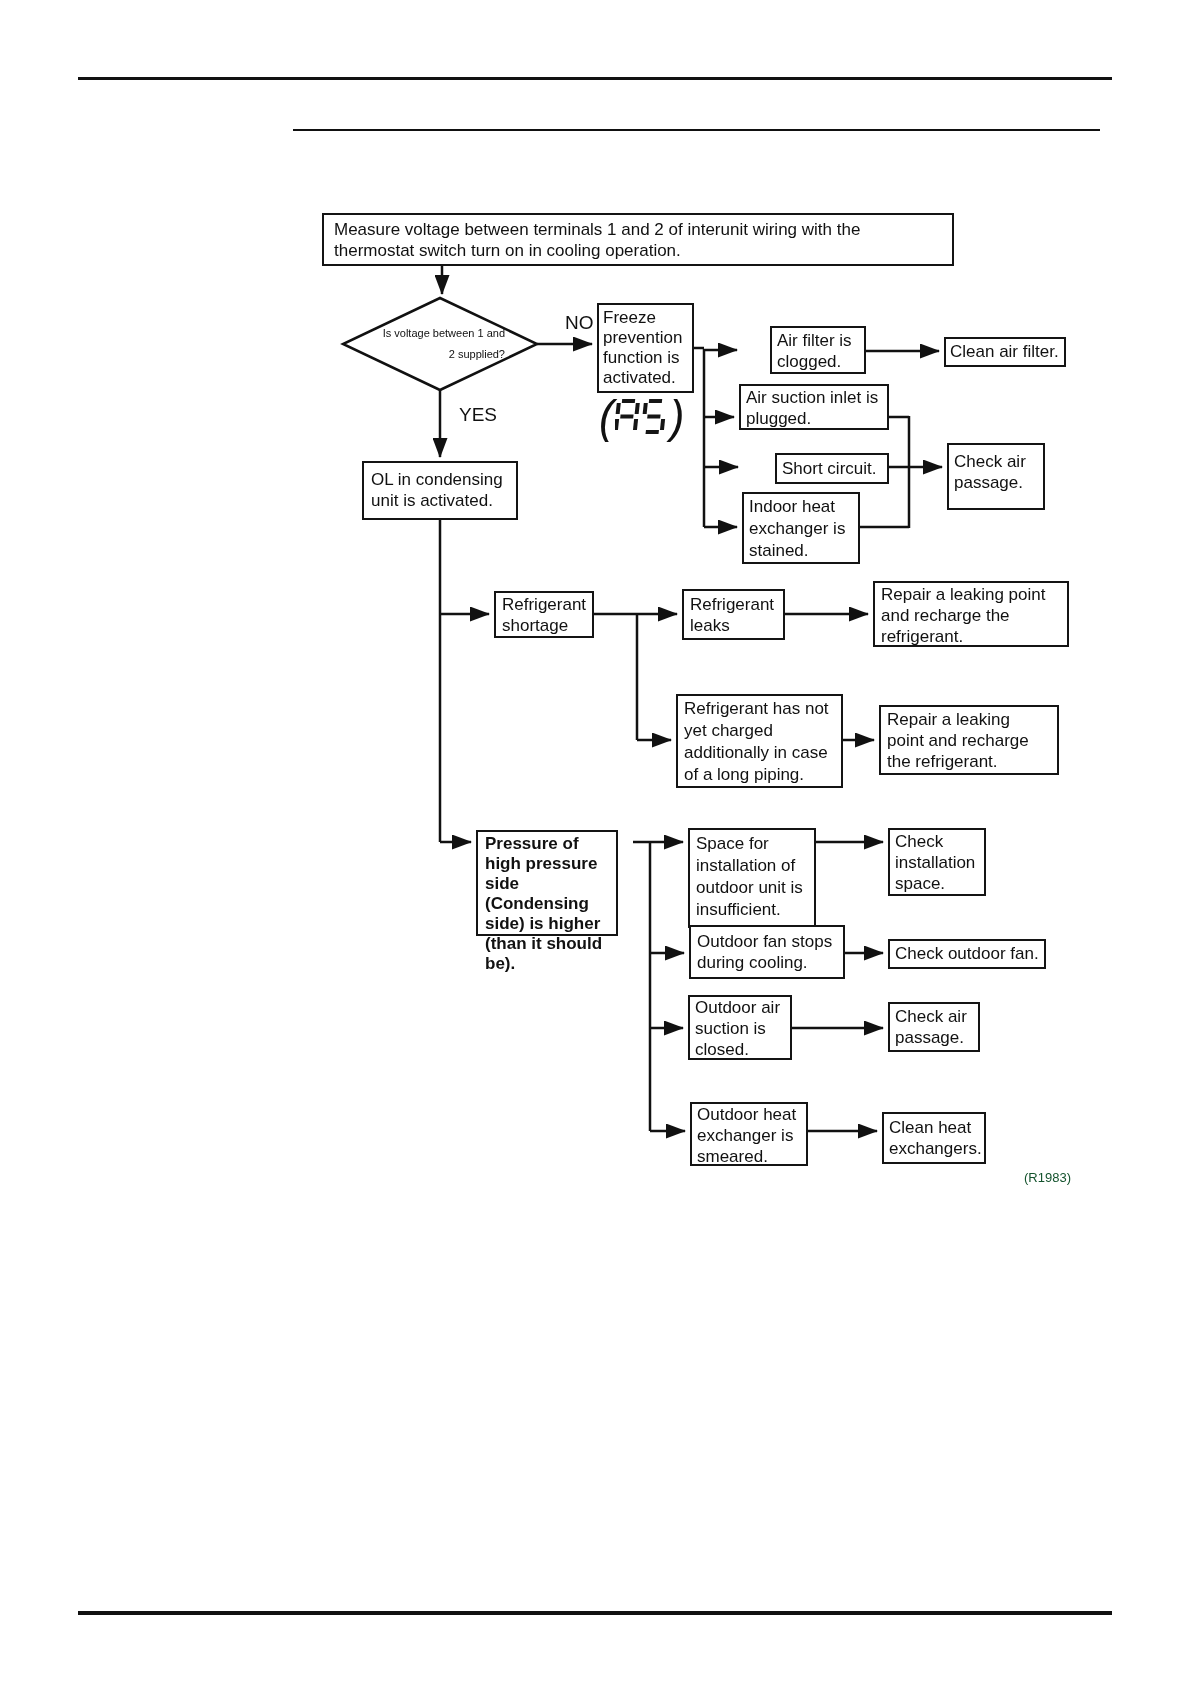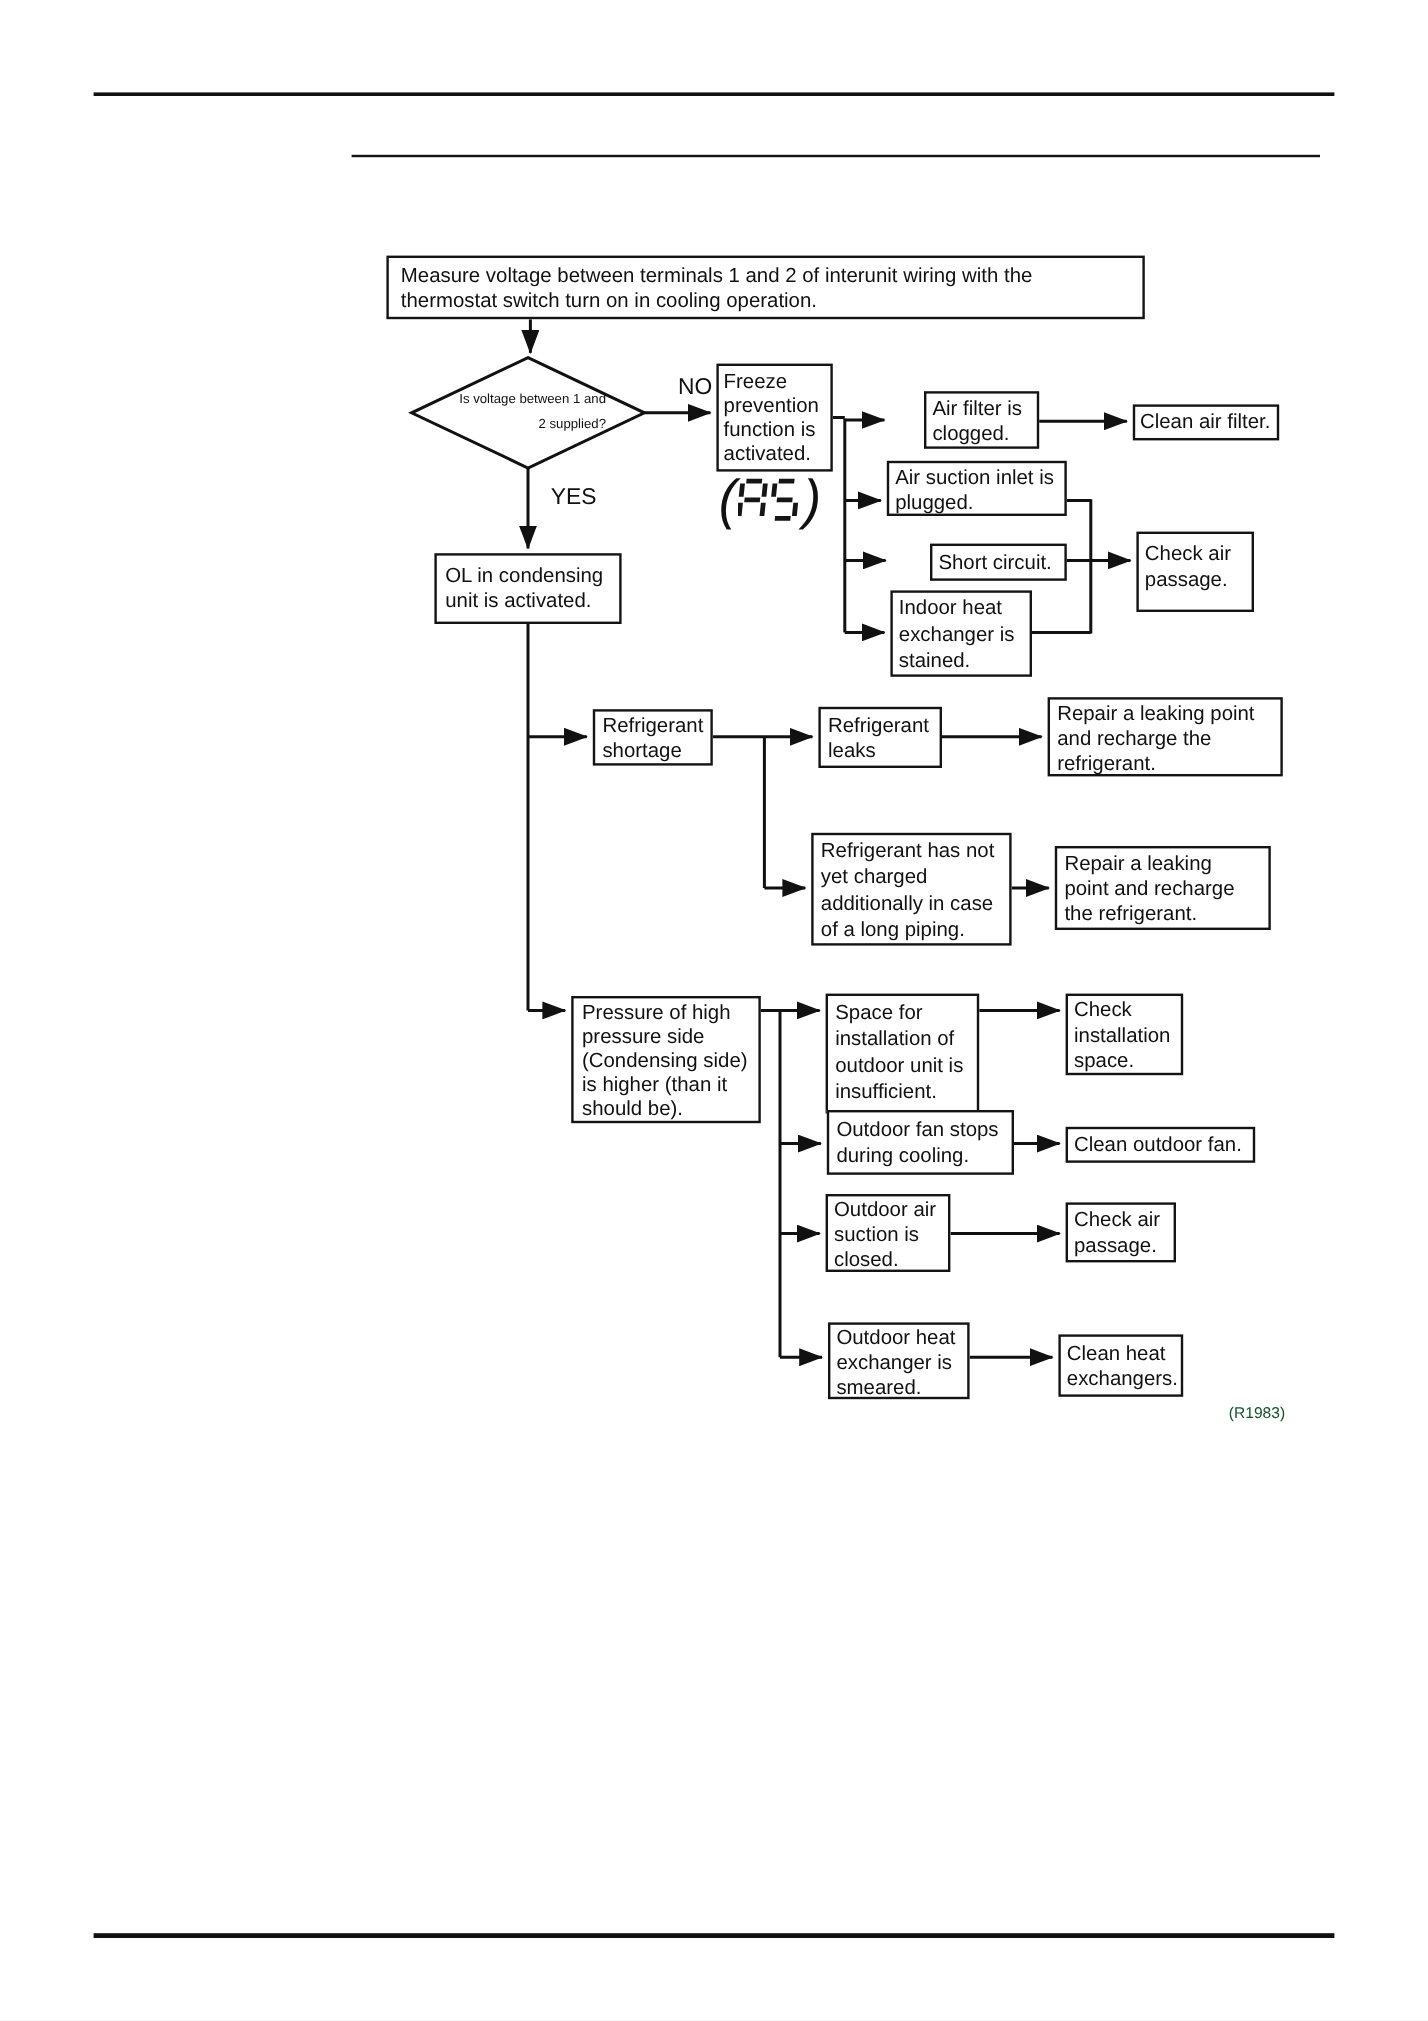--- a/index.html
+++ b/index.html
@@ -30,21 +30,21 @@
   #b-airsuction{left:739px;top:384px;width:150px;height:46px;padding:1px 5px;}
   #b-shortcircuit{left:775px;top:453px;width:114px;height:31px;line-height:25px;padding:1px 5px;}
   #b-indoorheat{left:742px;top:492px;width:118px;height:72px;line-height:22px;}
   #b-checkair1{left:947px;top:443px;width:98px;height:67px;padding:6px 5px;}
   #b-ol{left:362px;top:461px;width:156px;height:59px;padding:6px 7px;}
   #b-shortage{left:494px;top:591px;width:100px;height:47px;padding:1px 6px;}
   #b-leaks{left:682px;top:589px;width:103px;height:51px;padding:3px 6px;}
   #b-repair1{left:873px;top:581px;width:196px;height:66px;padding:1px 6px;}
   #b-notcharged{left:676px;top:694px;width:167px;height:94px;line-height:22px;padding:2px 6px;}
   #b-repair2{left:879px;top:705px;width:180px;height:70px;padding:2px 6px;}
-  #b-pressure{left:476px;top:830px;width:158px;height:106px;line-height:20px;padding:2px 7px;}
+  #b-pressure{left:476px;top:830px;width:142px;height:106px;line-height:20px;padding:2px 7px;font-weight:bold;}
   #b-space{left:688px;top:828px;width:128px;height:100px;line-height:22px;padding:3px 6px;}
   #b-checkinst{left:888px;top:828px;width:98px;height:68px;padding:1px 5px;}
   #b-fanstops{left:689px;top:925px;width:156px;height:54px;padding:4px 6px;}
   #b-checkfan{left:888px;top:939px;width:158px;height:30px;line-height:24px;padding:1px 5px;}
   #b-airsuction2{left:688px;top:995px;width:104px;height:65px;padding:0 5px;}
   #b-checkair2{left:888px;top:1002px;width:92px;height:50px;padding:2px 5px;}
   #b-heatx{left:690px;top:1102px;width:118px;height:64px;padding:0 5px;}
   #b-cleanheat{left:882px;top:1112px;width:104px;height:52px;padding:3px 5px;}
 
   .dtext{
@@ -154,20 +154,20 @@
   <div class="box" id="b-shortage">Refrigerant shortage</div>
   <div class="box" id="b-leaks">Refrigerant leaks</div>
   <div class="box" id="b-repair1">Repair a leaking point and recharge the refrigerant.</div>
   <div class="box" id="b-notcharged">Refrigerant has not yet charged additionally in case of a long piping.</div>
   <div class="box" id="b-repair2">Repair a leaking point and recharge the refrigerant.</div>
 
   <div class="box" id="b-pressure">Pressure of high pressure side (Condensing side) is higher (than it should be).</div>
   <div class="box" id="b-space">Space for installation of outdoor unit is insufficient.</div>
   <div class="box" id="b-checkinst">Check installation space.</div>
   <div class="box" id="b-fanstops">Outdoor fan stops during cooling.</div>
-  <div class="box" id="b-checkfan">Clean outdoor fan.</div>
+  <div class="box" id="b-checkfan">Check outdoor fan.</div>
   <div class="box" id="b-airsuction2">Outdoor air suction is closed.</div>
   <div class="box" id="b-checkair2">Check air passage.</div>
   <div class="box" id="b-heatx">Outdoor heat exchanger is smeared.</div>
   <div class="box" id="b-cleanheat">Clean heat exchangers.</div>
 
   <div id="ref-code">(R1983)</div>
 </div>
 
 </body></html>

